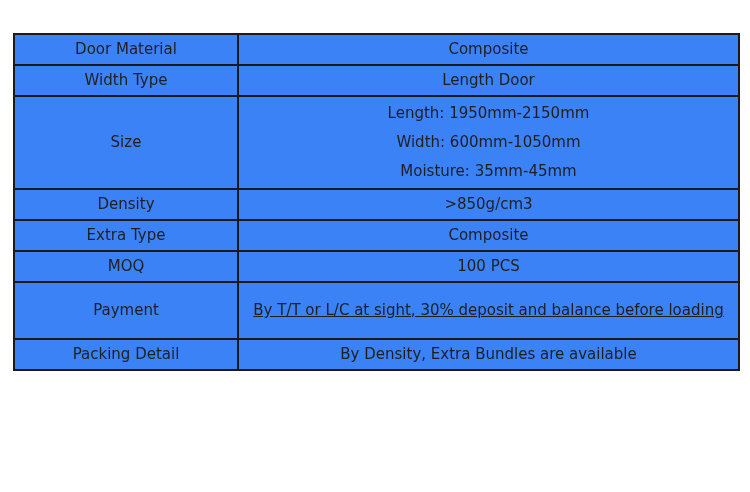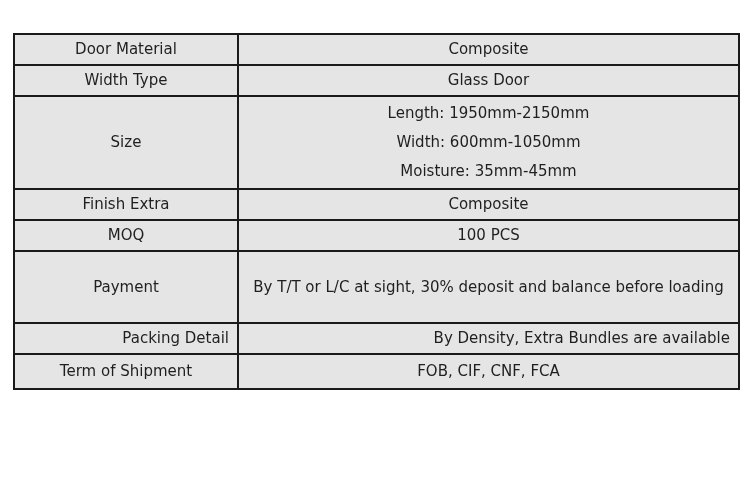--- a/index.html
+++ b/index.html
@@ -23,73 +23,74 @@
     table-layout: fixed;
     font-size: 15px;
   }
   table.spec-table td {
     border: 2px solid #1a1a1a;
     text-align: center;
     vertical-align: middle;
     padding: 2px 8px;
     line-height: 25px;
     color: #1f1f1f;
-    background: #e5e5e5;
+    background: #3b82f6;
   }
   td.col-label { width: 224px; }
   tr.r-std  td { height: 29px; }
   tr.r-size td { height: 90px; }
-  tr.r-pay  td { height: 72px; }
-  tr.r-pack td { height: 31px; text-align: right; }
+  tr.r-pay  td { height: 57px; }
+  tr.r-pack td { height: 31px; }
   tr.r-last td { height: 35px; }
   td.value-left {
     text-align: left;
     padding-left: 10px;
     padding-right: 18px;
     line-height: 28px;
+    text-decoration: underline;
   }
   .size-line { line-height: 29px; }
 </style>
 </head>
 <body>
 
 <div class="spec-table-wrap">
   <table class="spec-table">
     <tbody>
       <tr class="r-std">
         <td class="col-label">Door Material</td>
         <td>Composite</td>
       </tr>
       <tr class="r-std">
         <td class="col-label">Width Type</td>
-        <td>Glass Door</td>
+        <td>Length Door</td>
       </tr>
       <tr class="r-size">
         <td class="col-label">Size</td>
         <td>
           <div class="size-line">Length: 1950mm-2150mm</div>
           <div class="size-line">Width: 600mm-1050mm</div>
           <div class="size-line">Moisture: 35mm-45mm</div>
         </td>
       </tr>
       <tr class="r-std">
-        <td class="col-label">Finish Extra</td>
+        <td class="col-label">Density</td>
+        <td>&gt;850g/cm3</td>
+      </tr>
+      <tr class="r-std">
+        <td class="col-label">Extra Type</td>
         <td>Composite</td>
       </tr>
       <tr class="r-std">
         <td class="col-label">MOQ</td>
         <td>100 PCS</td>
       </tr>
       <tr class="r-pay">
         <td class="col-label">Payment</td>
         <td class="value-left">By T/T or L/C at sight, 30% deposit and balance before loading</td>
       </tr>
       <tr class="r-pack">
         <td class="col-label">Packing Detail</td>
         <td>By Density, Extra Bundles are available</td>
       </tr>
-      <tr class="r-last">
-        <td class="col-label">Term of Shipment</td>
-        <td>FOB, CIF, CNF, FCA</td>
-      </tr>
     </tbody>
   </table>
 </div>
 
 </body></html>

